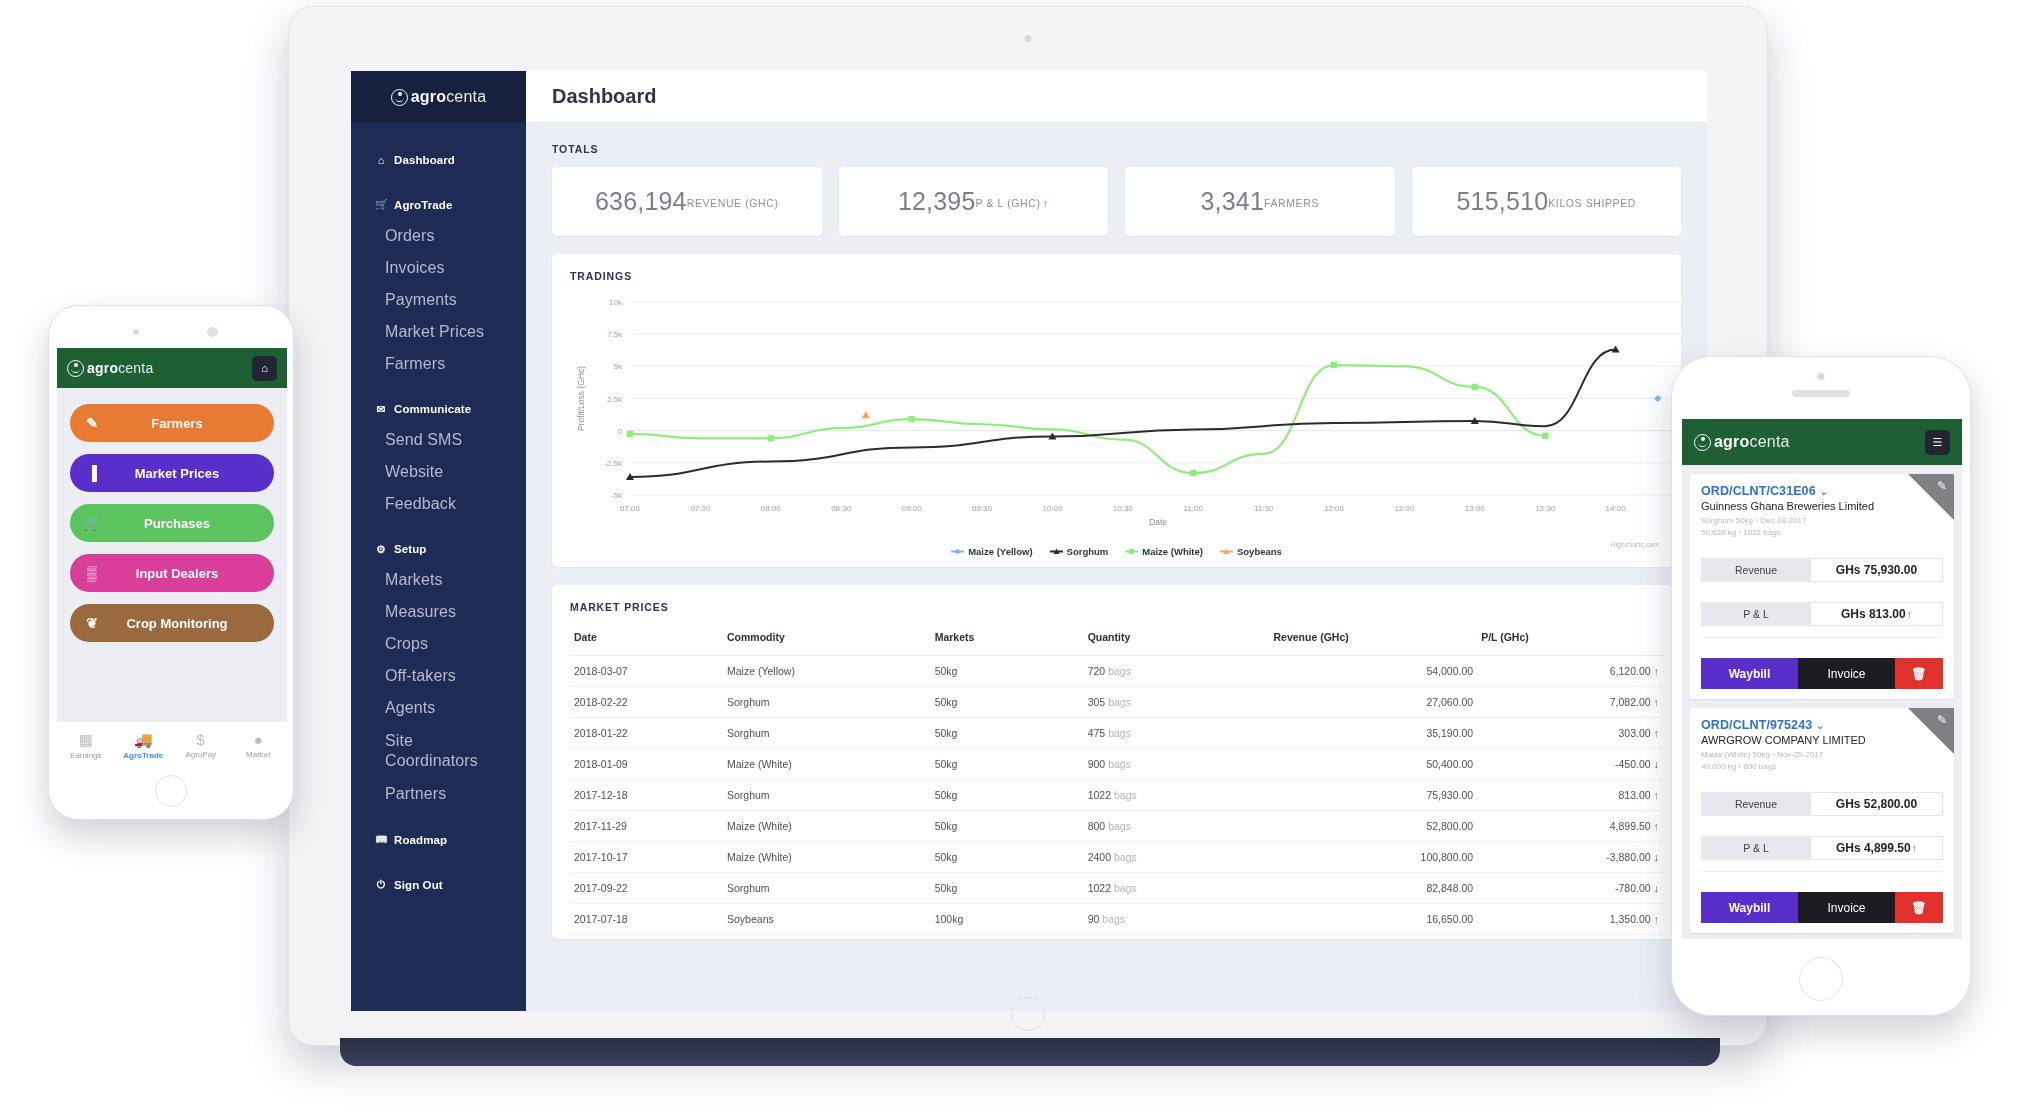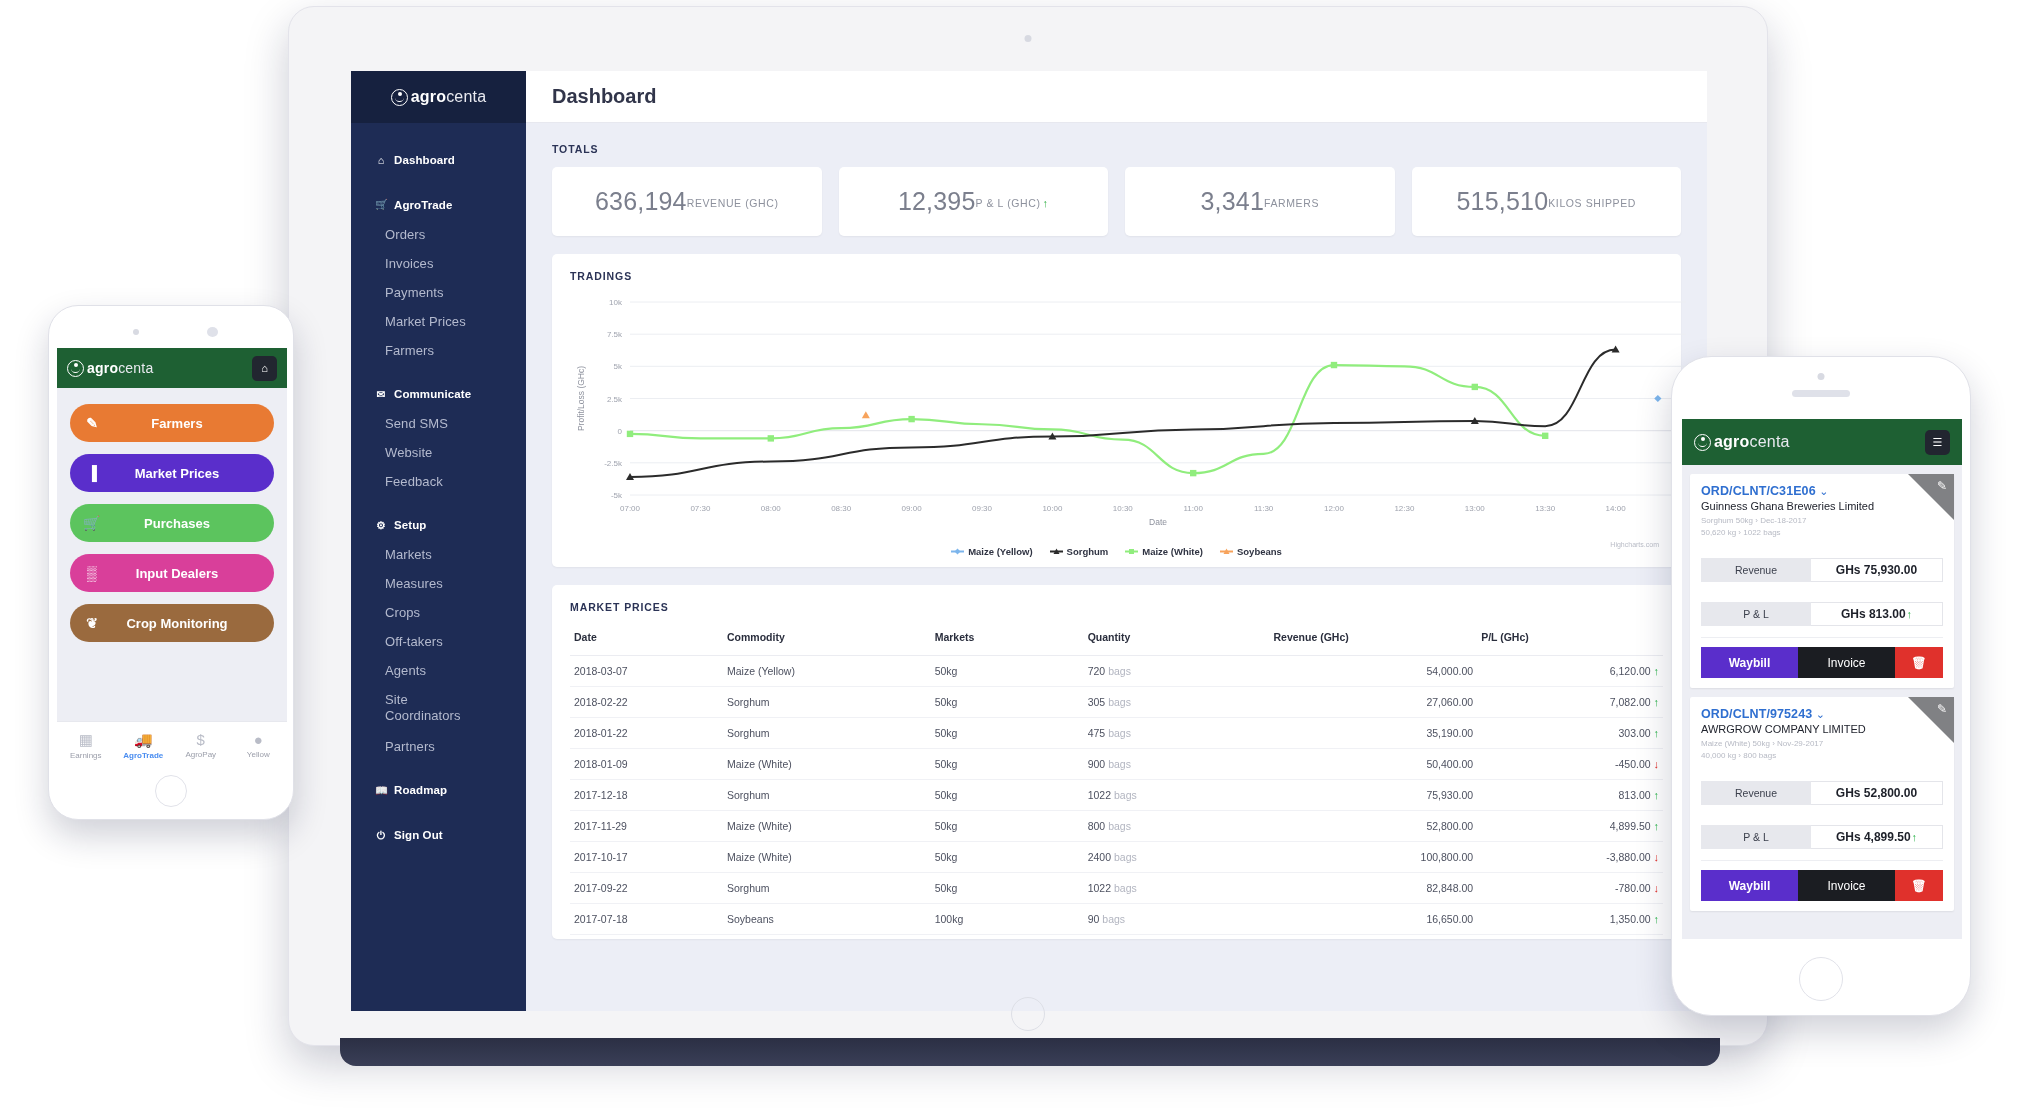--- a/index.html
+++ b/index.html
@@ -55,21 +55,21 @@
   .logo-text span { font-weight: 300; color: #e9eaf0; }
 
   .side-nav { padding: 22px 0 0 0; }
   .nav-head {
     display: flex; align-items: center; gap: 7px;
     color: #ffffff; font-weight: 700; font-size: 11.5px;
     padding: 9px 0 9px 24px; letter-spacing: .1px;
   }
   .nav-head .gi { font-size: 10.5px; width: 12px; text-align: center; }
   .nav-sub {
-    color: #b4bace; font-size: 13px;
+    color: #b4bace; font-size: 16px;
     padding: 7px 0 7px 34px; letter-spacing: .1px;
   }
   .nav-gap { height: 14px; }
 
   
   .content { position: absolute; left: 175px; top: 0; right: 0; bottom: 0; }
   .topbar {
     height: 52px; background: #ffffff; border-bottom: 1px solid #e7e8ef;
     display: flex; align-items: center; padding-left: 26px;
   }
@@ -255,21 +255,21 @@
   .kv .k {
     flex: 1.05; background: #e7e8ed; color: #3b3f4c;
     font-size: 10.5px; display: flex; align-items: center; justify-content: center;
   }
   .kv .v {
     flex: 1.25; background: #fff; border: 1px solid #e4e5ea; border-left: none;
     font-size: 12px; font-weight: 700; color: #1d2029;
     display: flex; align-items: center; justify-content: center; gap: 1px;
   }
   .vup { color: #2bb34a; font-size: 11px; }
-  .acts { display: flex; margin-top: 11px; border-top: 1px solid #edeef2; padding-top: 9px; }
+  .acts { display: flex; margin-top: 11px; border-top: 1px solid #edeef2; padding-top: 20px; }
   .act {
     height: 31px; display: flex; align-items: center; justify-content: center;
     color: #fff; font-size: 12px; font-weight: 700;
   }
   .act.way { flex: 1.05; background: #5a2ecb; }
   .act.inv { flex: 1.05; background: #1b1d22; font-weight: 400; }
   .act.del { flex: .52; background: #e0312c; font-size: 12px; }
   .phR-home {
     position: absolute; left: 50%; transform: translateX(-50%);
     bottom: 14px; width: 44px; height: 44px; border-radius: 50%;
@@ -639,21 +639,21 @@
   <div class="tab active">
     <span class="ti">🚚</span>
     <span>AgroTrade</span>
   </div>
   <div class="tab ">
     <span class="ti">$</span>
     <span>AgroPay</span>
   </div>
   <div class="tab ">
     <span class="ti">●</span>
-    <span>Yellow</span>
+    <span>Market</span>
   </div>
         </div>
     </div>
     <div class="phL-home"></div>
   </div>
 
   <div class="phoneR">
     <div class="phR-top">
       <span class="phR-cam"></span>
       <span class="phR-spk"></span>

